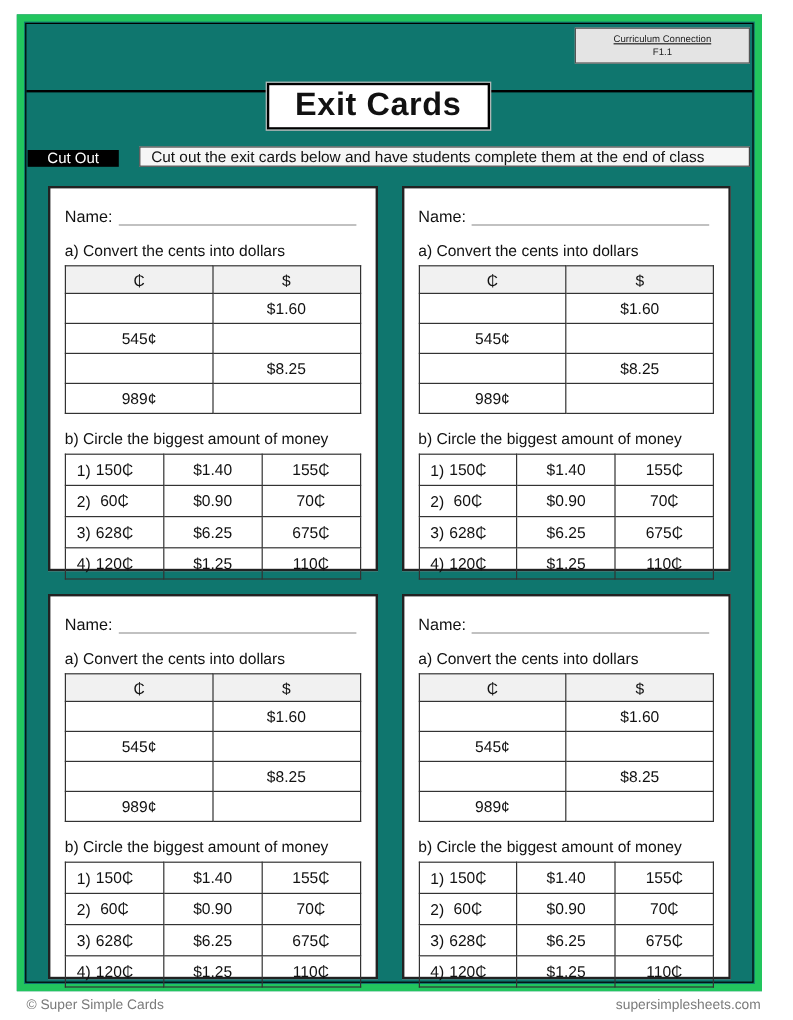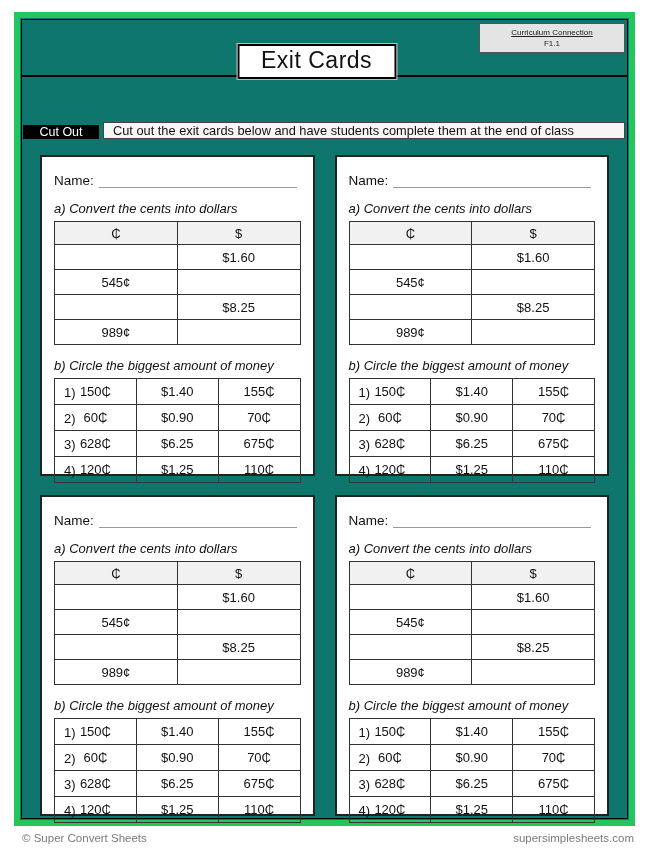--- a/index.html
+++ b/index.html
@@ -20,49 +20,49 @@
     position:absolute; top:3px; right:2px; width:146px; height:30px;
     background:#e4e4e4; border:1px solid #555; text-align:center;
     font-size:8px; padding-top:4px; line-height:1.35; color:#222;
   }
   .curriculum-label { text-decoration:underline; }
 
   .title-rule {
     position:absolute; top:55px; left:0; right:0; border-top:2px solid #000;
   }
   .title-box {
-    position:absolute; top:24px; left:50%; transform:translateX(-55%);
+    position:absolute; top:49px; left:50%; transform:translateX(-55%);
     background:#fff; border:2px solid #000; outline:1px solid #bbb;
-    padding:1px 22px 3px; font-size:23px; font-weight:normal; letter-spacing:0.5px;
+    padding:1px 22px 3px; font-size:27px; font-weight:bold; letter-spacing:0.5px;
   }
 
   .cutout-row {
     position:absolute; top:92px; left:1px; right:2px; height:27px;
     display:flex; align-items:flex-end;
   }
   .cutout-label {
     background:#000; color:#fff; width:76px; flex:0 0 76px;
     display:flex; align-items:center; justify-content:center; font-size:12.5px;
   }
   .cutout-instruction {
-    flex:1; margin-left:4px; background:#f6f6f6; border:1.5px solid #444;
+    flex:1; margin-left:17px; background:#f6f6f6; border:1.5px solid #444;
     display:flex; align-items:center; padding-left:9px; font-size:12.8px;
   }
 
   .cards {
     position:absolute; top:135px; left:18px; right:18px;
     display:grid; grid-template-columns:1fr 1fr; gap:19px 20px;
   }
   .card {
     border:2px solid #222; background:#fff; height:321px;
     padding:14px 12px 10px;
   }
   .name-row { display:flex; align-items:flex-end; font-size:13.5px; margin:2px 0 11px; }
   .name-line { flex:1; border-bottom:1.3px solid #999; margin-left:5px; margin-right:4px; height:15px; }
-  .section-label { font-size:13px; margin:13px 0 5px;font-style:italic; }
+  .section-label { font-size:13px; margin:13px 0 5px; }
 
   table { border-collapse:collapse; width:100%; table-layout:fixed; }
   .table-a { margin-bottom:7px; }
   .table-a th {
     background:#f1f1f1; font-weight:normal; font-size:13px;
     height:23px; border:1.5px solid #333;
   }
   .table-a td {
     height:25px; border:1.5px solid #333; text-align:center; font-size:13px;margin-left:44px;
   }
@@ -389,15 +389,15 @@
         </tr>
       </tbody>
     </table>
   </div>
 </div>
 
   </div>
 </div>
 
 <div class="footer">
-  <span class="footer-left">© Super Convert Sheets</span>
+  <span class="footer-left">© Super Simple Cards</span>
   <span class="footer-right">supersimplesheets.com</span>
 </div>
 
 </body></html>

